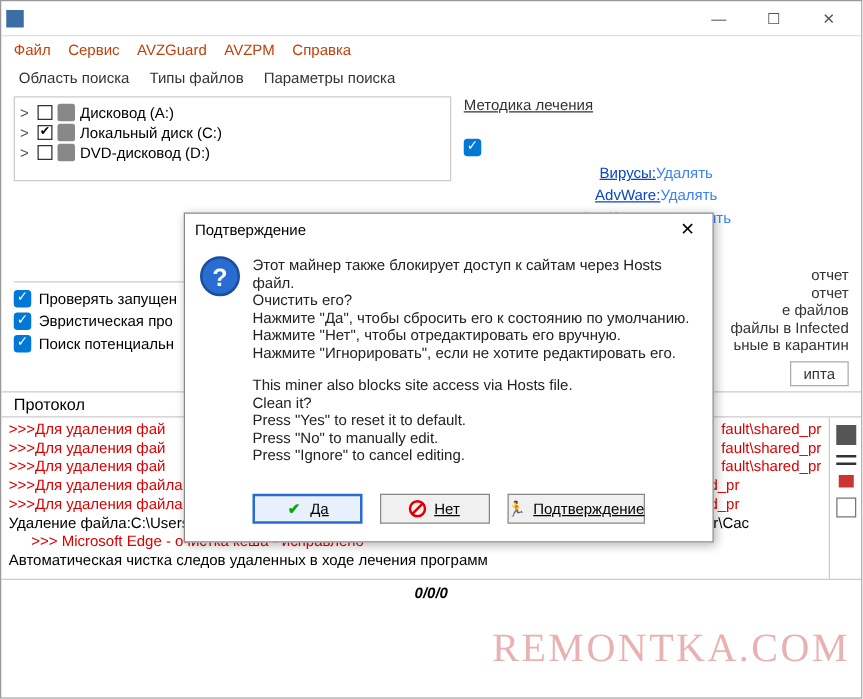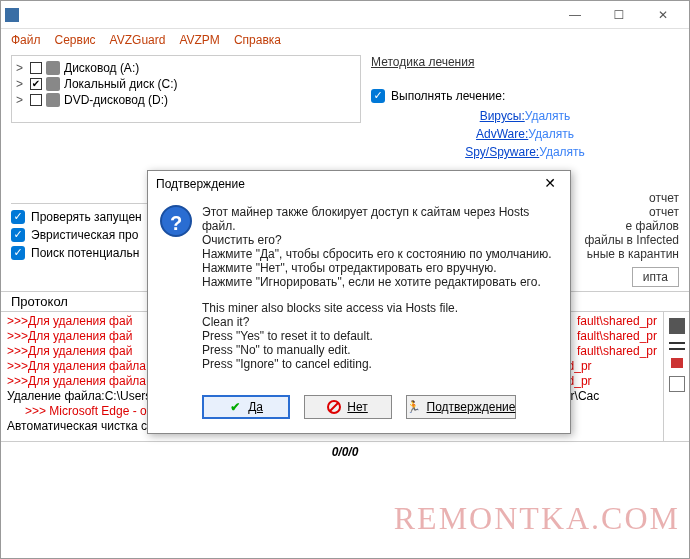--- a/index.html
+++ b/index.html
@@ -70,20 +70,25 @@
   </div>
 
   <div class="menubar">
     <span>Файл</span>
     <span>Сервис</span>
     <span>AVZGuard</span>
     <span>AVZPM</span>
     <span>Справка</span>
   </div>
 
+  <div class="tabsrow">
+    <span>Область поиска</span>
+    <span>Типы файлов</span>
+    <span>Параметры поиска</span>
+  </div>
 
   <div class="content">
     <div class="left">
       <div class="tree">
         <div class="tree-row">
           <span class="tree-arrow">&gt;</span>
           <span class="tree-check"></span>
           <span class="tree-icon"></span>
           <span>Дисковод (A:)</span>
         </div>
@@ -114,21 +119,20 @@
           <span class="chk">✓</span>
           <span class="truncated">Поиск потенциальн</span>
         </div>
       </div>
     </div>
 
     <div class="right">
       <div class="section-title">Методика лечения</div>
       <div class="chk-row">
         <span class="chk">✓</span>
-        <span>Выполнять лечение:</span>
       </div>
       <div class="action-row">
         <span class="link">Вирусы:</span>
         <span class="action-label">Удалять</span>
       </div>
       <div class="action-row">
         <span class="link">AdvWare:</span>
         <span class="action-label">Удалять</span>
       </div>
       <div class="action-row">

